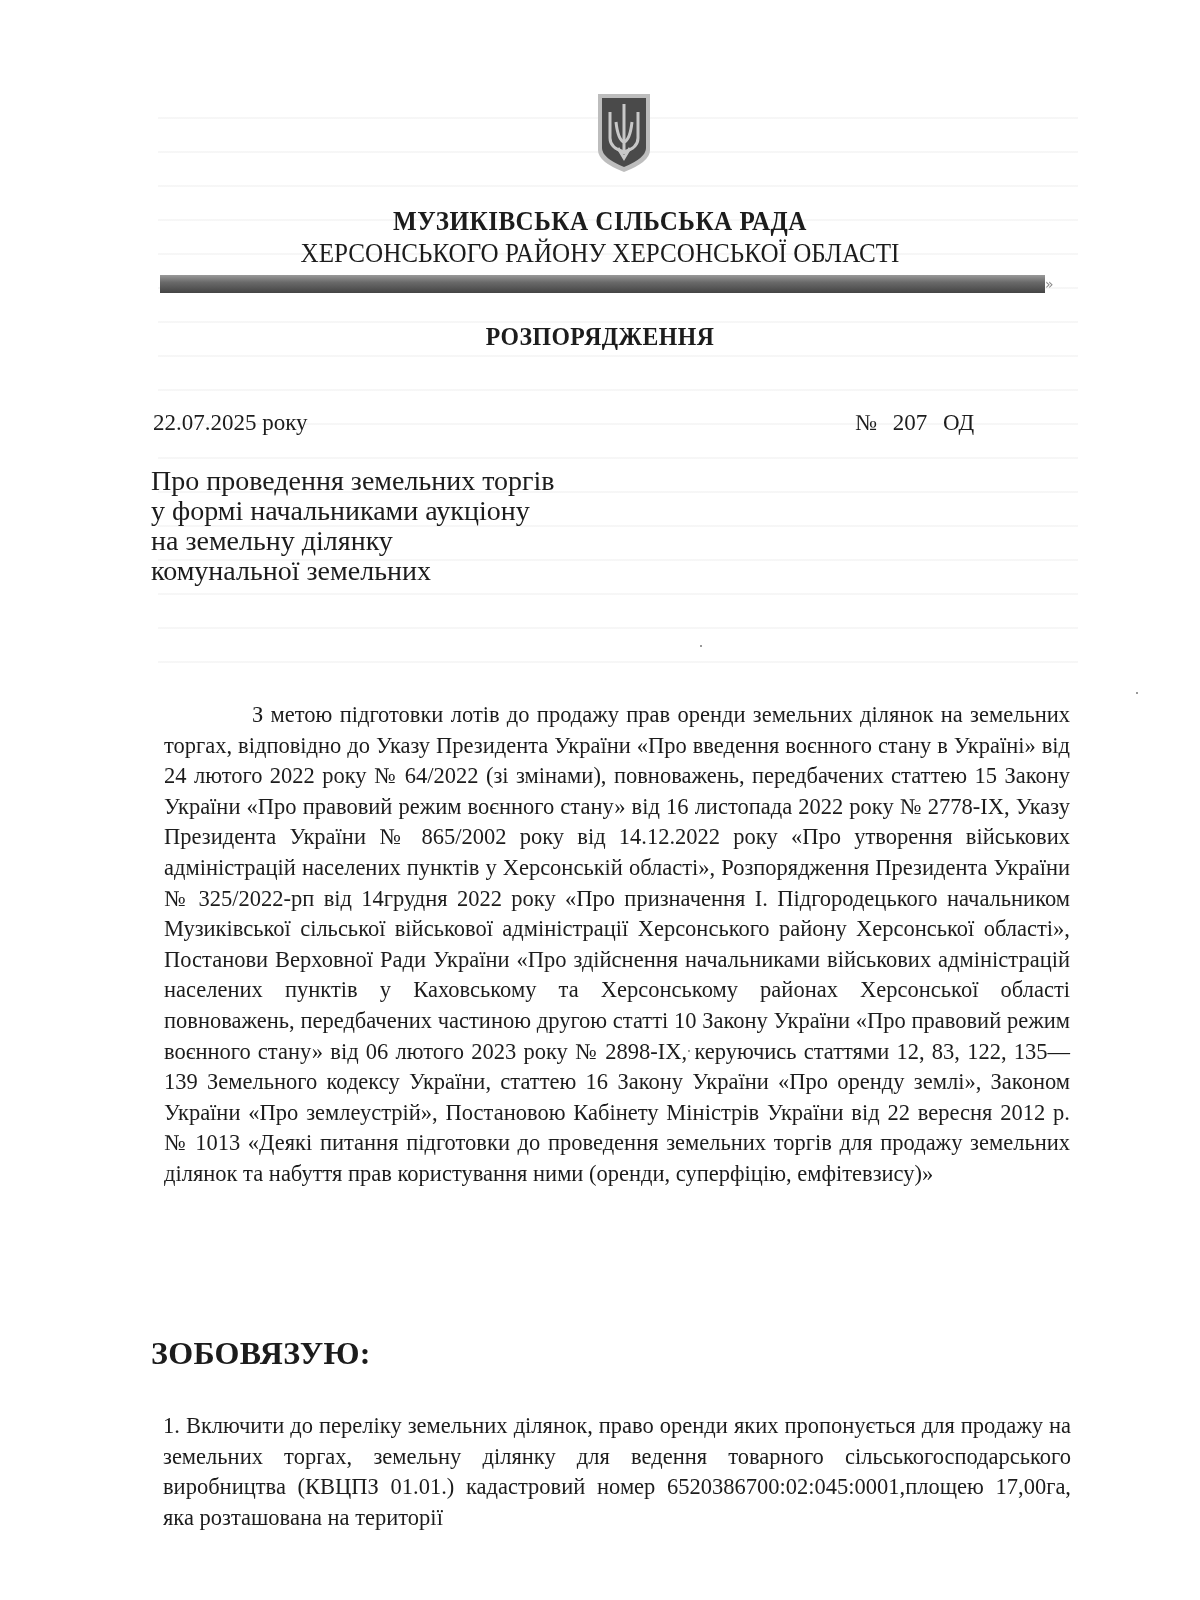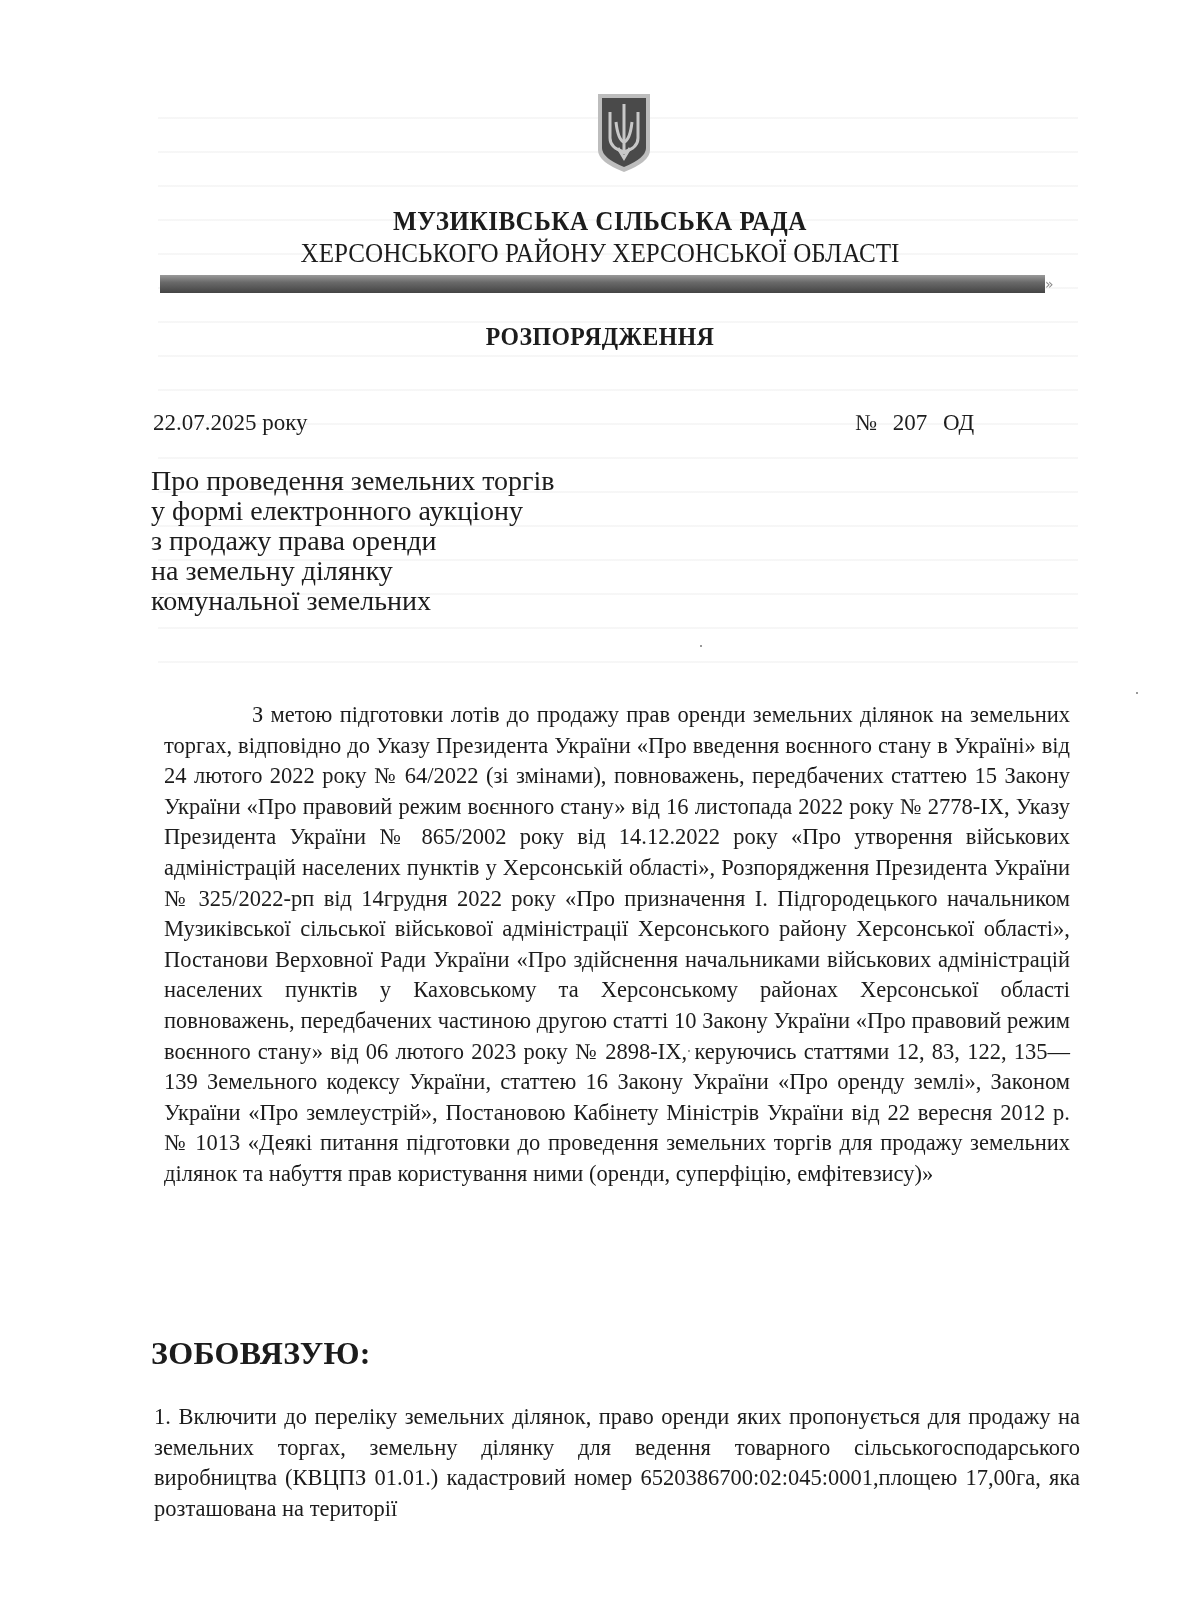--- a/index.html
+++ b/index.html
@@ -26,21 +26,21 @@
   .number { position: absolute; left: 855px; top: 410px; font-size: 23px; word-spacing: 10px; }
   .subject { position: absolute; left: 151px; top: 466px; font-size: 28px; line-height: 30px; }
   .subject div { white-space: nowrap; }
   .body { position: absolute; left: 151px; top: 687px; width: 932px; font-size: 22.5px; line-height: 30.6px;
     text-align: justify; }
   .body p { margin: 13px; }
   .indent { text-indent: 88px; }
   .order-label { position: absolute; left: 151px; top: 1335px; font-size: 32px; font-weight: bold; letter-spacing: 0.3px; }
   .item1 { position: absolute; left: 151px; top: 1399px; width: 932px; font-size: 22.5px; line-height: 30.6px;
     text-align: justify; }
-  .item1 p { margin: 3px; }
+  .item1 p { margin: 12px; }
   .speck { position: absolute; width: 2px; height: 2px; background: #777; border-radius: 1px; }
 </style>
 </head>
 <body>
 
 <div class="page">
   <div class="ghost"></div>
 
   <svg class="emblem" viewBox="0 0 56 82">
     <path d="M2 2 H54 V58 Q54 70 28 80 Q2 70 2 58 Z" fill="#bdbdbd"></path>
@@ -57,22 +57,21 @@
   <div class="district">ХЕРСОНСЬКОГО РАЙОНУ ХЕРСОНСЬКОЇ ОБЛАСТІ</div>
   <div class="band"></div>
   <div class="band-arrows">»</div>
 
   <div class="doc-title">РОЗПОРЯДЖЕННЯ</div>
   <div class="date">22.07.2025 року</div>
   <div class="number">№  207  ОД</div>
 
   <div class="subject">
     <div>Про проведення земельних торгів</div>
-    <div>у формі електронного аукціону</div>
-    <div>з продажу права оренди</div>
+    <div>у формі начальниками аукціону</div>
     <div>на земельну ділянку</div>
     <div>комунальної земельних</div>
   </div>
 
   <div class="body">
     <p class="indent">З метою підготовки лотів до продажу прав оренди земельних ділянок на земельних торгах, відповідно до Указу Президента України «Про введення воєнного стану в Україні» від 24 лютого 2022 року № 64/2022 (зі змінами), повноважень, передбачених статтею 15 Закону України «Про правовий режим воєнного стану» від 16 листопада 2022 року № 2778-IX, Указу Президента України № 865/2002 року від 14.12.2022 року «Про утворення військових адміністрацій населених пунктів у Херсонській області», Розпорядження Президента України № 325/2022-рп від 14грудня 2022 року  «Про призначення І. Підгородецького начальником Музиківської сільської військової адміністрації Херсонського району Херсонської області», Постанови Верховної Ради України «Про здійснення начальниками військових адміністрацій населених пунктів у Каховському та Херсонському районах Херсонської області повноважень, передбачених частиною другою статті 10 Закону України «Про правовий режим воєнного стану» від 06 лютого 2023 року № 2898-IX, керуючись статтями 12, 83, 122, 135—139 Земельного кодексу України, статтею 16 Закону України «Про оренду землі», Законом України «Про землеустрій», Постановою Кабінету Міністрів України від 22 вересня 2012 р. № 1013 «Деякі питання підготовки до проведення земельних торгів для продажу земельних ділянок та набуття прав користування ними (оренди, суперфіцію, емфітевзису)»</p>
   </div>
 
   <div class="order-label">ЗОБОВЯЗУЮ:</div>
 

